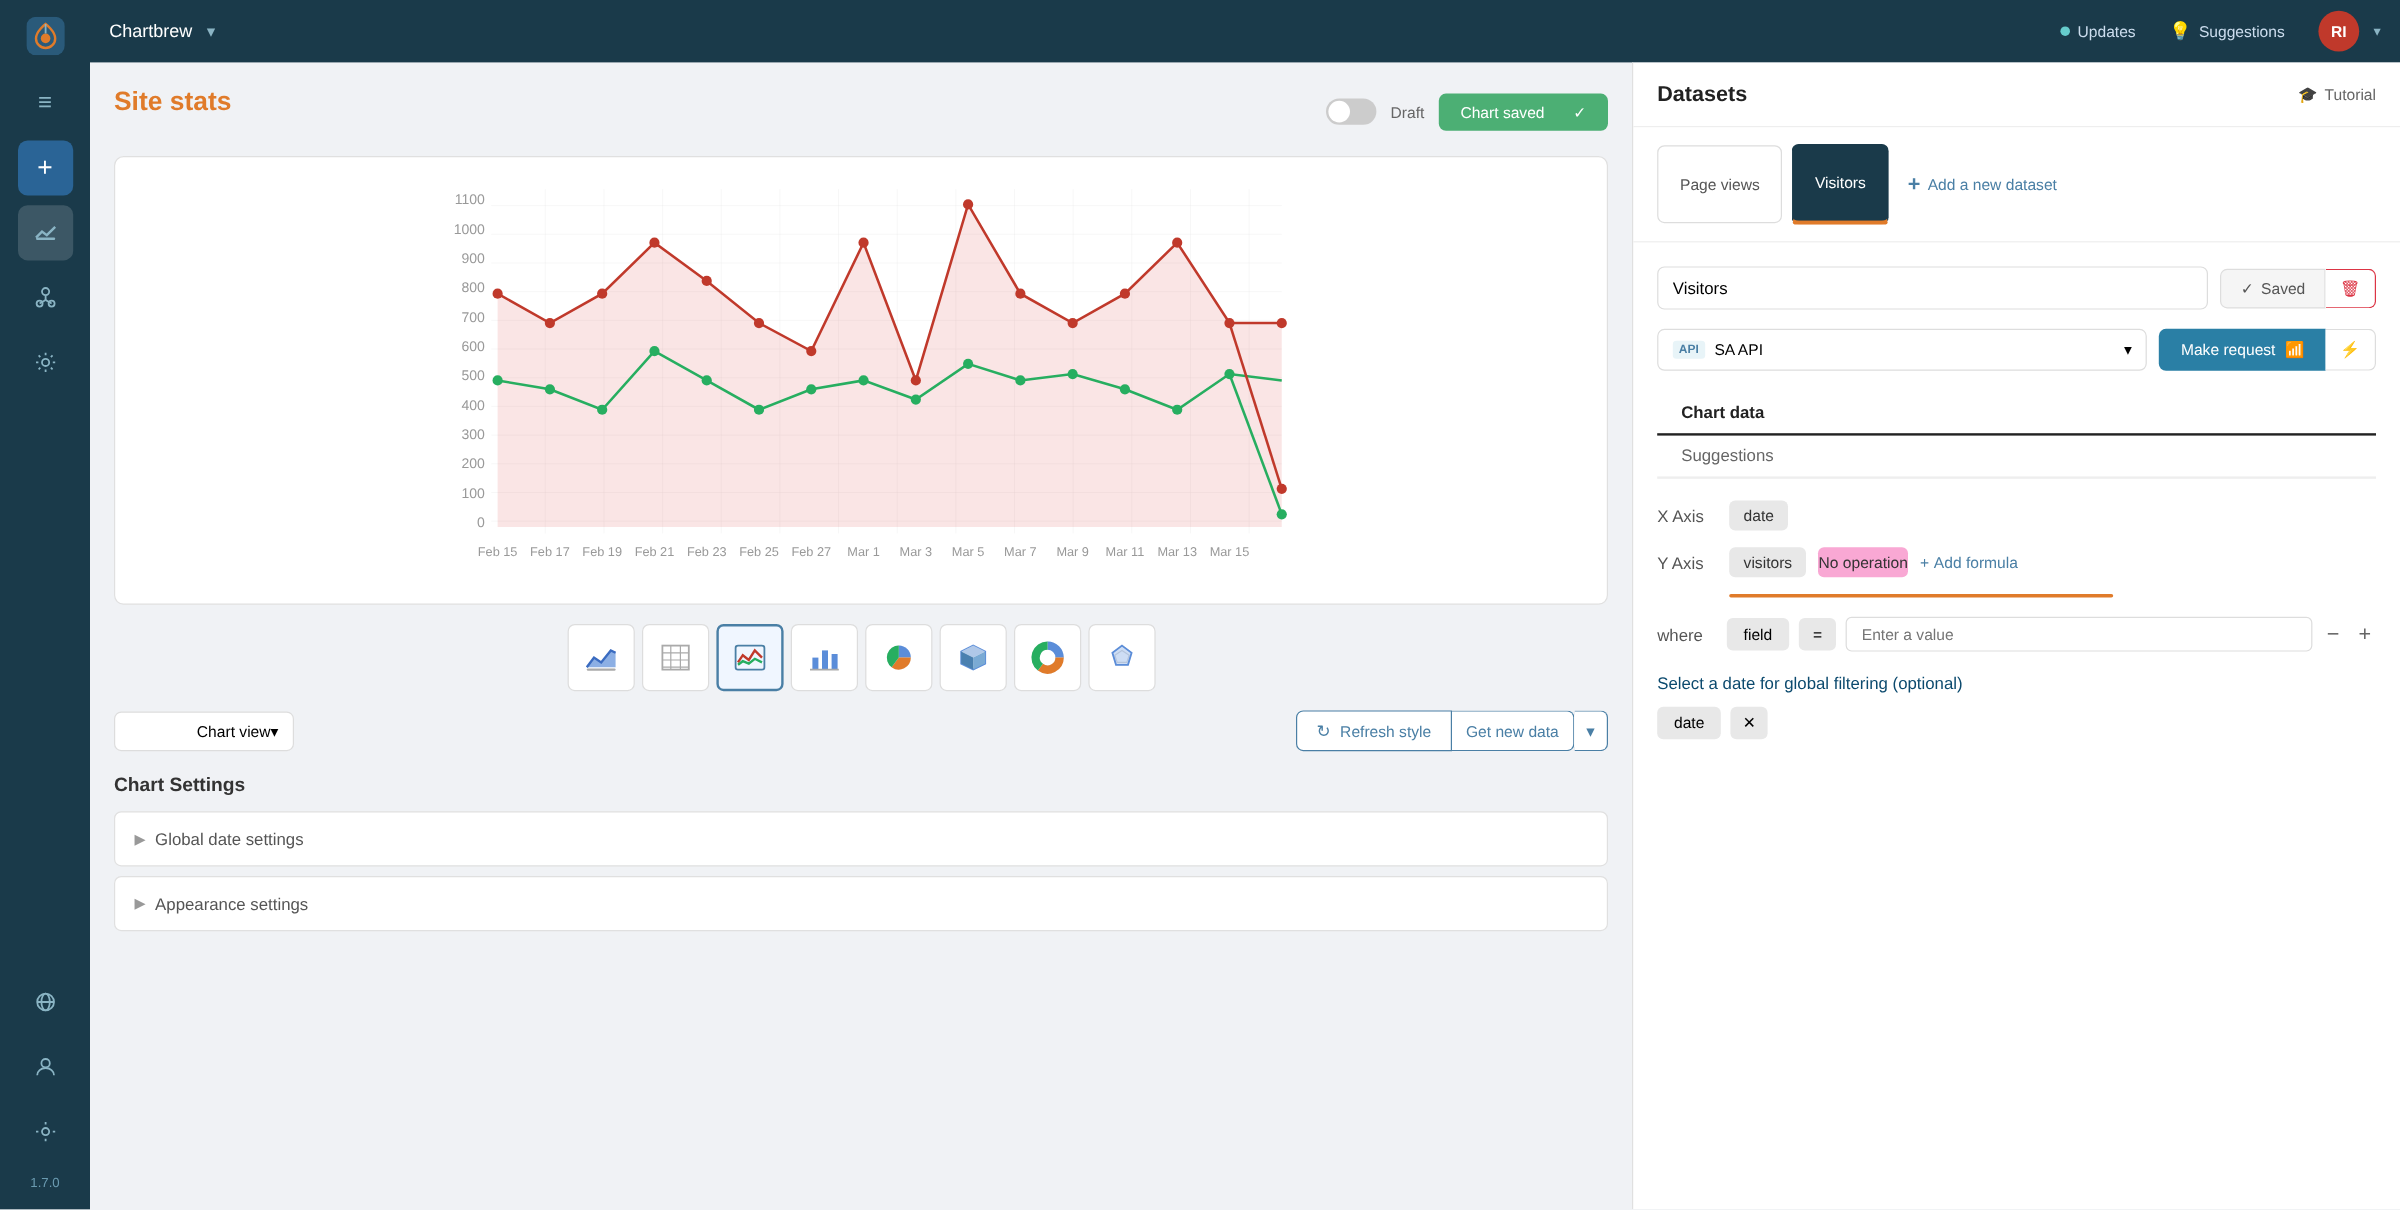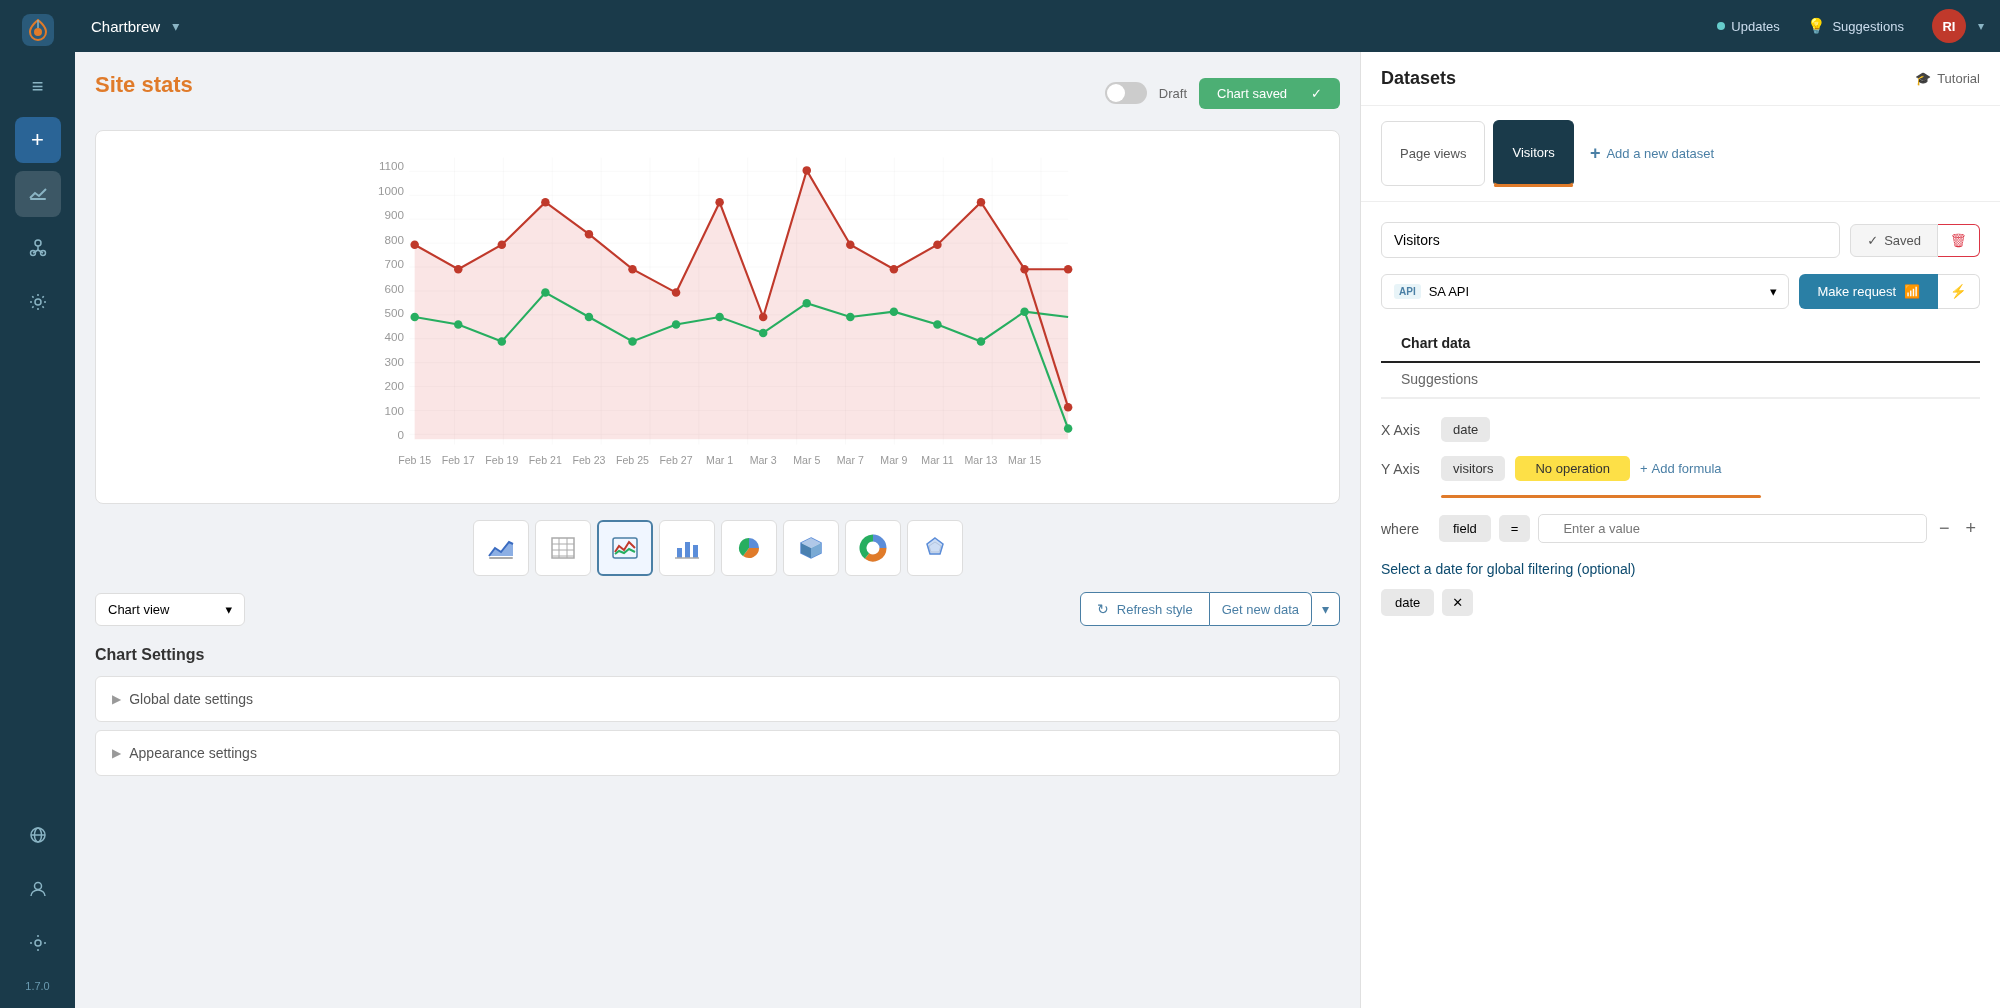--- a/index.html
+++ b/index.html
@@ -40,21 +40,21 @@
     .chart-area { width: 100%; height: 340px; position: relative; }
     svg.chart-svg { width: 100%; height: 100%; }
 
     
     .chart-types { display: flex; gap: 6px; justify-content: center; margin-bottom: 16px; }
     .chart-type-btn { width: 56px; height: 56px; border: 1px solid #ddd; border-radius: 6px; background: white; cursor: pointer; display: flex; align-items: center; justify-content: center; font-size: 22px; }
     .chart-type-btn.active { border: 2px solid #4a7fa5; background: #f0f6ff; }
 
     
     .chart-controls { display: flex; gap: 10px; align-items: center; margin-bottom: 20px; }
-    .chart-view-select { padding: 8px 12px; border: 1px solid #ddd; border-radius: 6px; background: white; font-size: 13px; cursor: pointer; min-width: 150px; display: flex; align-items: center; justify-content: space-between; }
+    .chart-view-select { padding: 8px 12px; border: 1px solid #ddd; border-radius: 6px; background: white; font-size: 13px; cursor: pointer; min-width: 150px; display: flex; align-items: center; justify-content: flex-end; }
     .refresh-btn { display: flex; align-items: center; gap: 8px; padding: 8px 16px; border: 1px solid #4a7fa5; border-radius: 6px 0 0 6px; color: #4a7fa5; background: white; cursor: pointer; font-size: 13px; }
     .get-data-btn { display: flex; align-items: center; gap: 8px; padding: 8px 12px; border: 1px solid #4a7fa5; border-top-right-radius: 6px; border-bottom-right-radius: 6px; color: #4a7fa5; background: white; cursor: pointer; font-size: 13px; border-left: none; }
     .get-data-caret { padding: 8px 10px; border: 1px solid #4a7fa5; border-left: none; border-top-right-radius: 6px; border-bottom-right-radius: 6px; color: #4a7fa5; background: white; cursor: pointer; }
 
     
     .chart-settings-title { font-size: 16px; font-weight: 600; color: #333; margin-bottom: 12px; }
     .settings-section { border: 1px solid #e0e0e0; border-radius: 6px; margin-bottom: 8px; background: white; }
     .settings-section-header { padding: 14px 16px; cursor: pointer; display: flex; align-items: center; gap: 8px; color: #555; font-size: 14px; }
     .settings-section-header .arrow { color: #999; font-size: 12px; }
 
@@ -89,32 +89,32 @@
 
     
     .data-tabs { display: flex; border-bottom: 2px solid #eee; margin-bottom: 18px; flex-direction: column; }
     .data-tab { padding: 10px 20px; cursor: pointer; font-size: 14px; color: #666; border-bottom: 2px solid transparent; margin-bottom: -2px; }
     .data-tab.active { color: #222; font-weight: 600; border-bottom: 2px solid #222; }
 
     
     .axis-row { display: flex; align-items: center; gap: 10px; margin-bottom: 14px; }
     .axis-label { font-size: 14px; color: #555; width: 50px; flex-shrink: 0; }
     .axis-badge { padding: 5px 12px; background: #e8e8e8; border-radius: 5px; font-size: 13px; color: #333; }
-    .no-op-badge { padding: 5px 20px; background: #fde047; border-radius: 5px; font-size: 13px; color: #333; }
+    .no-op-badge { padding: 5px 0; background: #f9a8d4; border-radius: 5px; font-size: 13px; color: #333; }
     .add-formula { color: #4a7fa5; font-size: 13px; cursor: pointer; display: flex; align-items: center; gap: 4px; }
 
     
     .y-axis-underline { width: 320px; height: 3px; background: #e07b2a; border-radius: 2px; margin-bottom: 16px; margin-left: 60px; }
 
     
     .where-row { display: flex; align-items: center; gap: 8px; margin-bottom: 18px; }
     .where-label { font-size: 14px; color: #555; width: 50px; flex-shrink: 0; }
     .where-field-btn { padding: 6px 14px; background: #e8e8e8; border-radius: 5px; font-size: 13px; cursor: pointer; }
     .where-eq { padding: 6px 12px; background: #e8e8e8; border-radius: 5px; font-size: 13px; cursor: pointer; }
-    .where-value-input { flex: 1; padding: 6px 24px; border: 1px solid #ddd; border-radius: 5px; font-size: 13px; color: #1d4ed8; }
+    .where-value-input { flex: 1; padding: 6px 12px; border: 1px solid #ddd; border-radius: 5px; font-size: 13px; color: #1d4ed8; }
     .where-minus { font-size: 18px; color: #666; cursor: pointer; padding: 0 4px; }
     .where-plus { font-size: 18px; color: #666; cursor: pointer; padding: 0 4px; }
 
     
     .date-filter-title { font-size: 14px; font-weight: 500; color: #0c4a6e; margin-bottom: 12px; }
     .date-filter-row { display: flex; align-items: center; gap: 8px; }
     .date-badge { padding: 6px 14px; background: #e8e8e8; border-radius: 5px; font-size: 13px; }
     .date-close { padding: 6px 10px; background: #e8e8e8; border-radius: 5px; font-size: 13px; cursor: pointer; }
   </style>
 </head>

